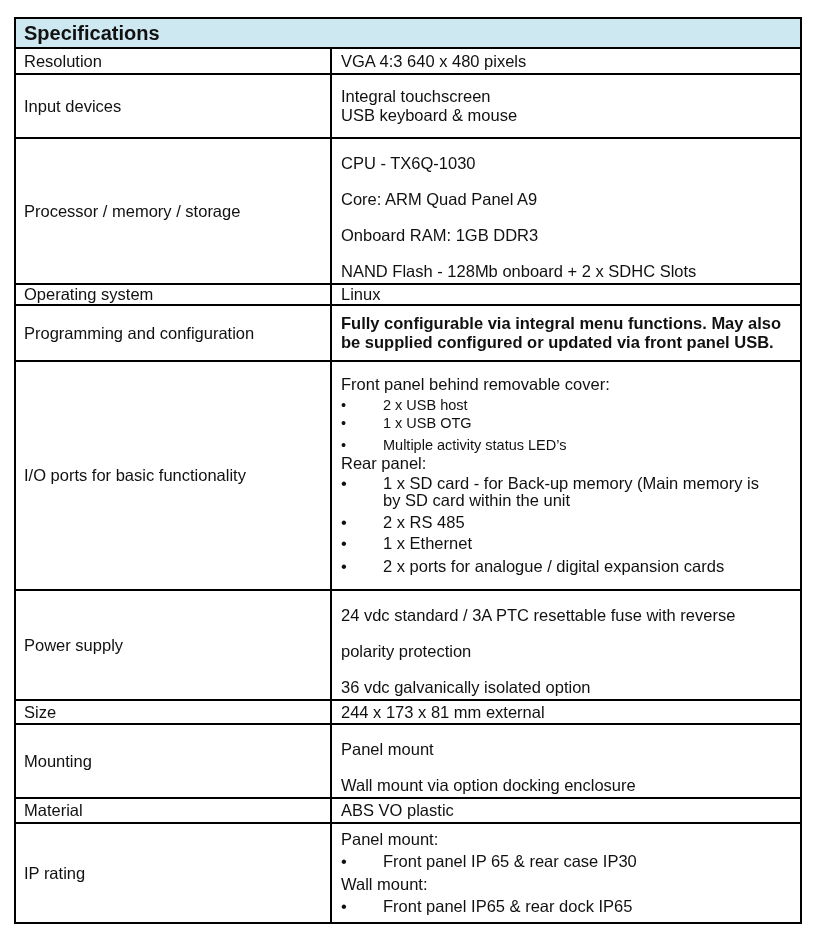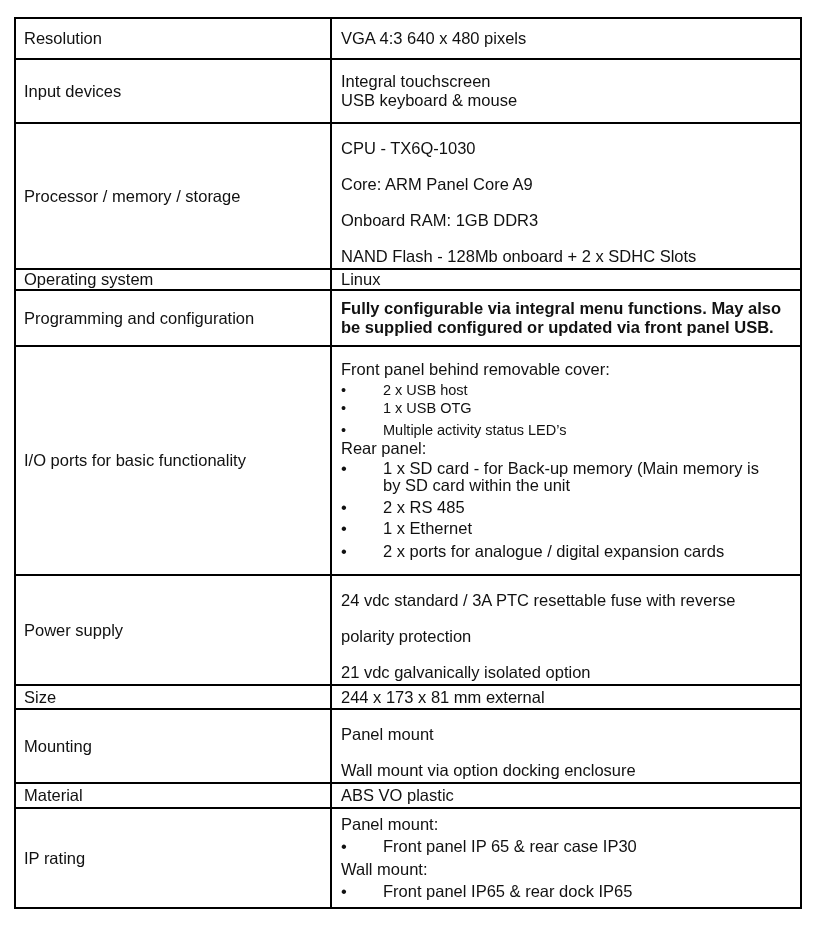--- a/index.html
+++ b/index.html
@@ -63,42 +63,45 @@
   </style>
 </head>
 <body>
 
 <table class="spec-table">
   <colgroup>
       <col class="c1">
       <col class="c2">
     </colgroup>
   <tbody>
+      <tr>
+    <th class="header" colspan="2">Specifications</th>
+  </tr>
 
 
-  <tr style="height:41px">
+  <tr style="height:26px">
     <td>Resolution</td>
     <td class="value">
       <span class="line">VGA 4:3 640 x 480 pixels</span>
     </td>
   </tr>
 
   <tr style="height:64px">
     <td>Input devices</td>
     <td class="value">
       <span class="line">Integral touchscreen</span>
       <span class="line">USB keyboard &amp; mouse</span>
     </td>
   </tr>
 
   <tr style="height:120px">
     <td>Processor / memory / storage</td>
     <td class="value sp6">
       <span class="line sp6">CPU - TX6Q-1030</span>
-      <span class="line sp6">Core: ARM Panel Core A9</span>
+      <span class="line sp6">Core: ARM Quad Panel A9</span>
       <span class="line sp6">Onboard RAM: 1GB DDR3</span>
       <span class="line sp6">NAND Flash - 128Mb onboard + 2 x SDHC Slots</span>
     </td>
   </tr>
 
   <tr style="height:21px">
     <td>Operating system</td>
     <td class="value">
       <span class="line">Linux</span>
     </td>
@@ -128,21 +131,21 @@
         <li style="margin-top:4px"><span class="bullet">•</span><span>2 x ports for analogue / digital expansion cards</span></li>
       </ul>
     </td>
   </tr>
 
   <tr style="height:81px">
     <td>Power supply</td>
     <td class="value">
       <span class="line sp6">24 vdc standard / 3A PTC resettable fuse with reverse</span>
       <span class="line sp6">polarity protection</span>
-      <span class="line sp6">21 vdc galvanically isolated option</span>
+      <span class="line sp6">36 vdc galvanically isolated option</span>
     </td>
   </tr>
 
   <tr style="height:24px">
     <td>Size</td>
     <td class="value">
       <span class="line">244 x 173 x 81 mm external</span>
     </td>
   </tr>
 

